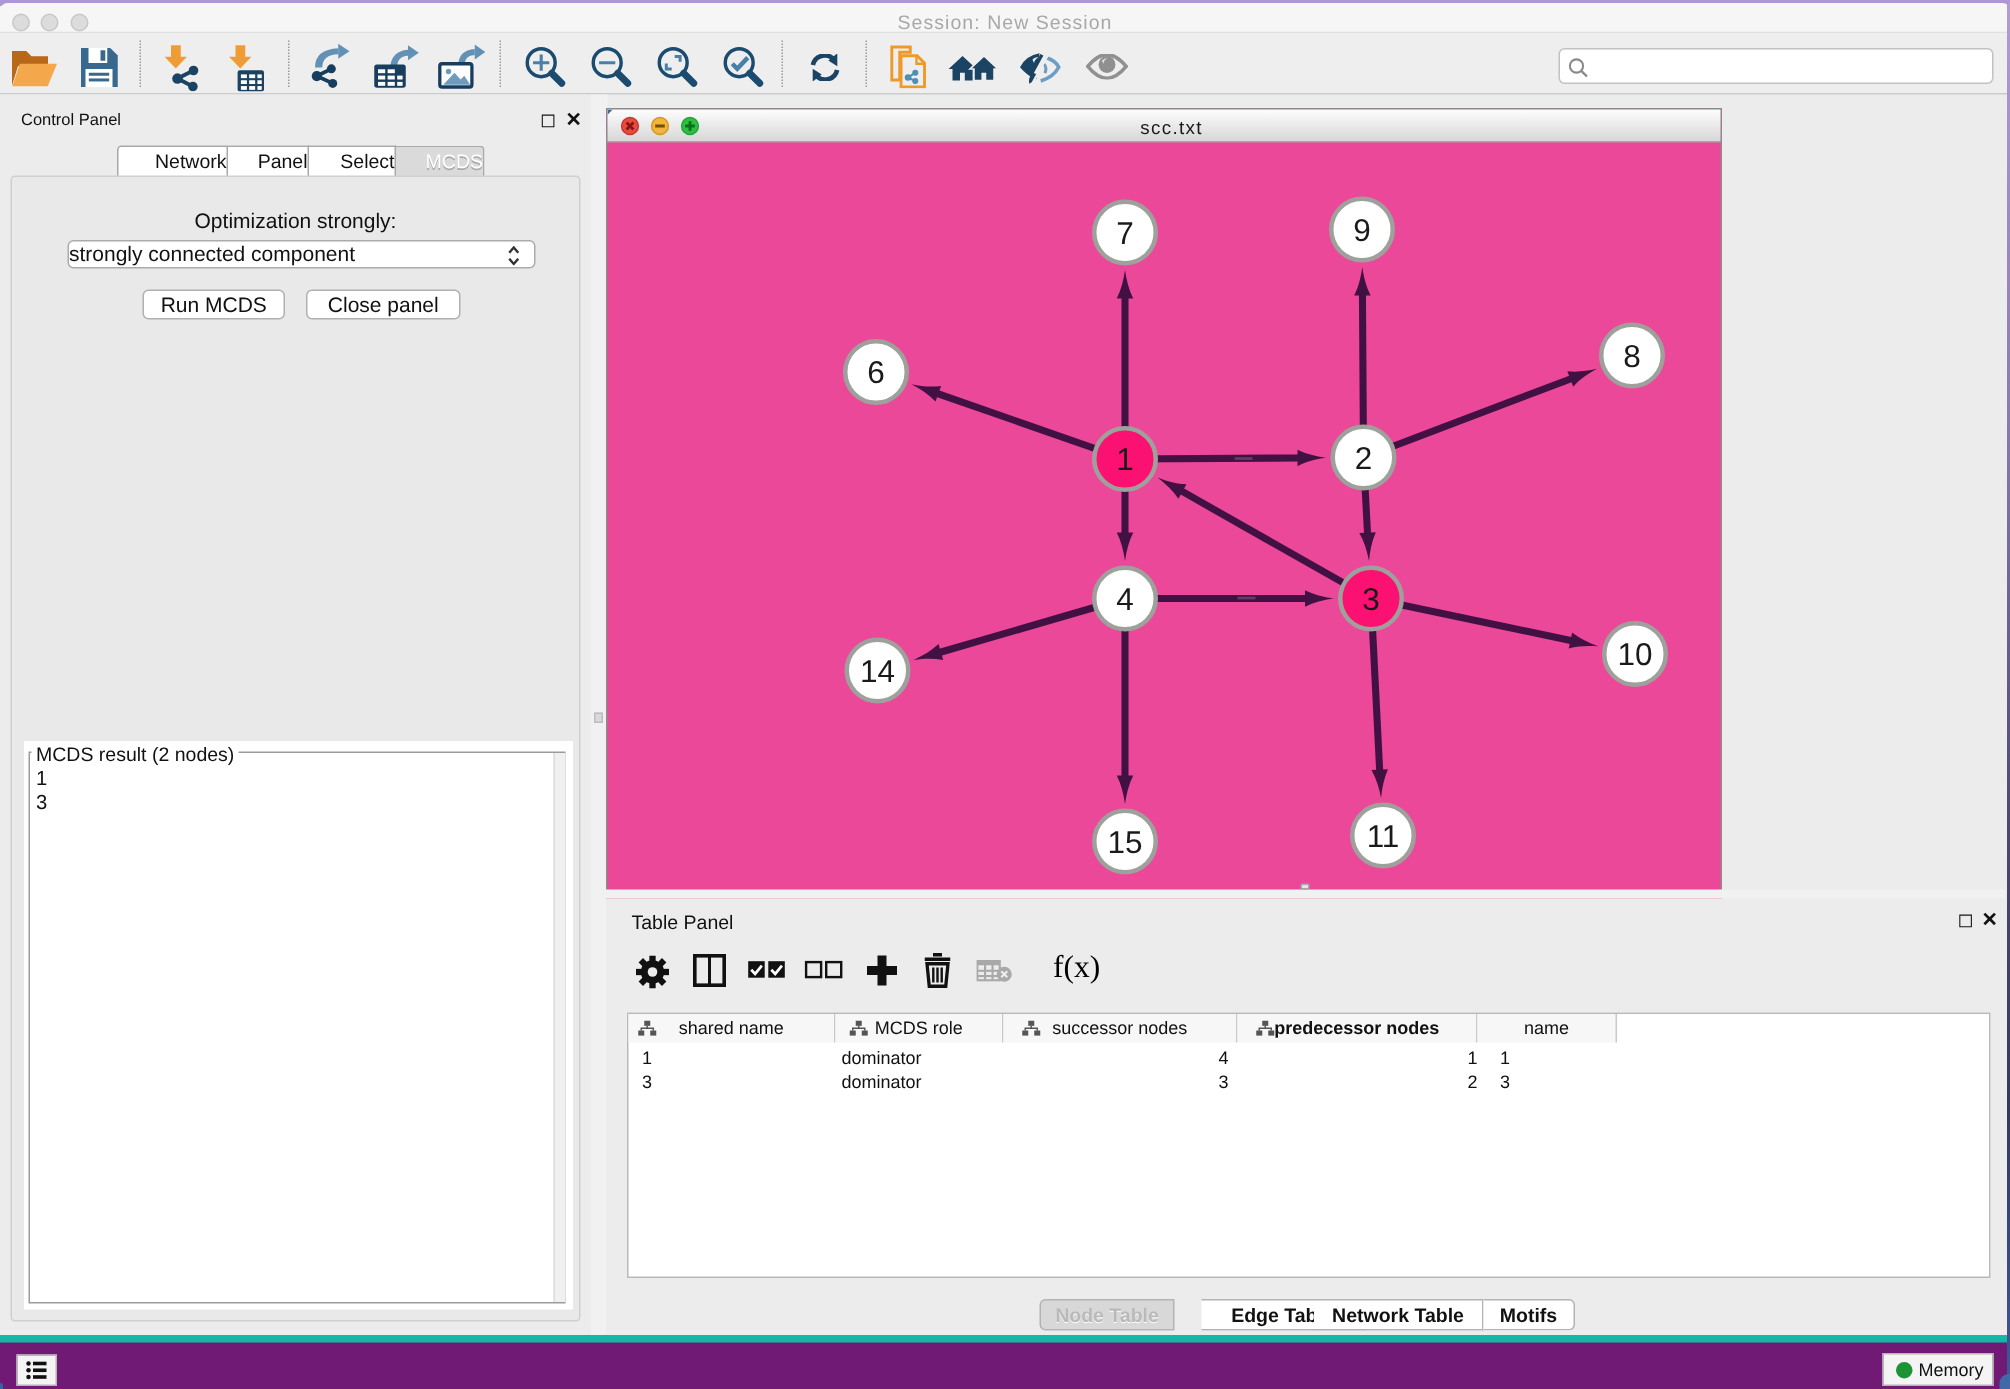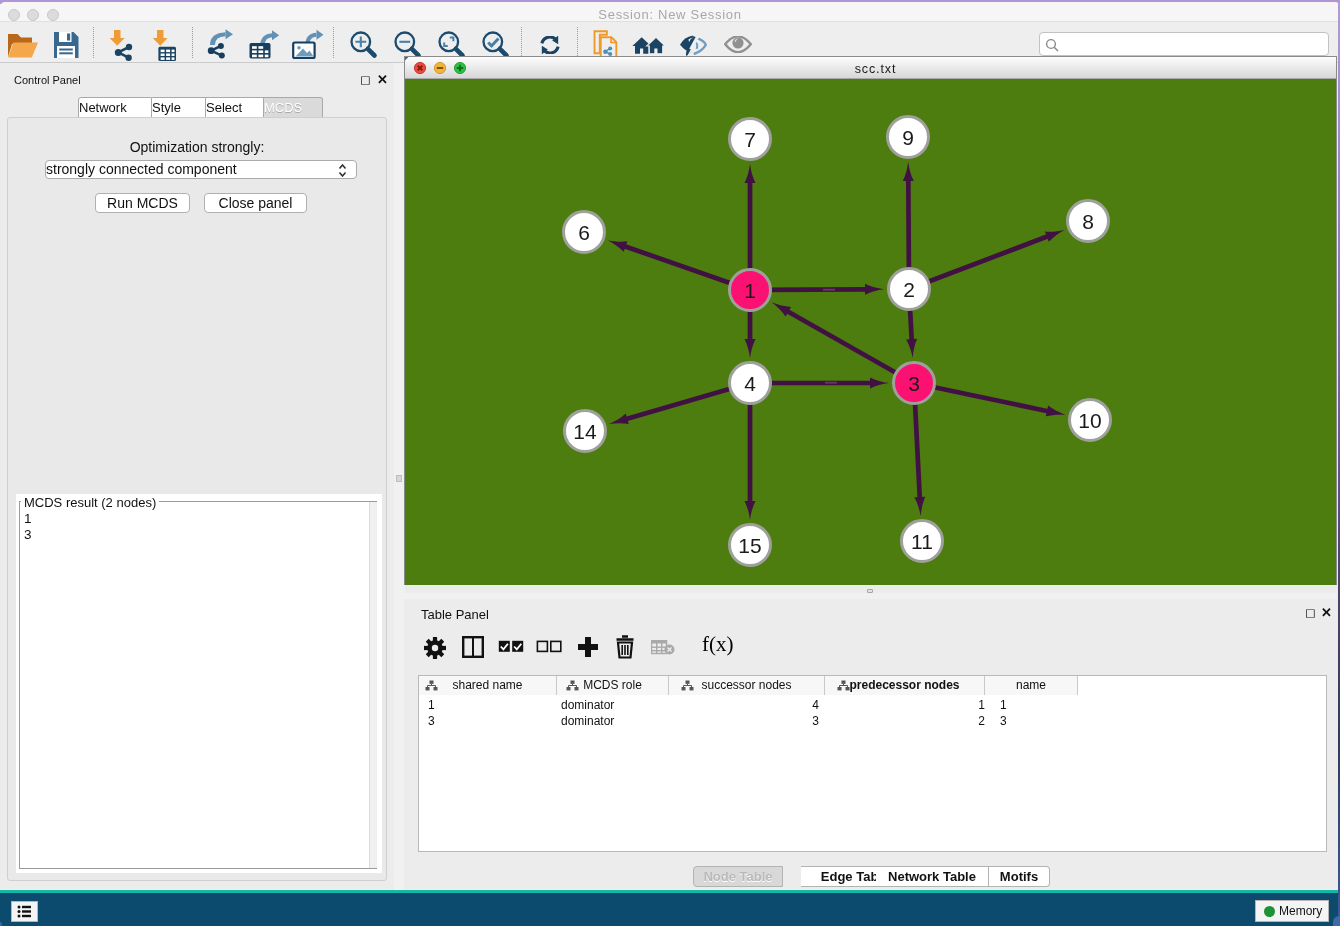--- a/index.html
+++ b/index.html
@@ -14,52 +14,52 @@
 
 #toolbar { left:0; top:22px; width:1340px; height:41px; background:#eeeeee; border-bottom:1px solid #cbcbcb; }
 .sep { position:absolute; top:5px; height:31px; width:1px; border-left:1px dotted #9a9a9a; }
 .ticon { position:absolute; top:0; }
 #searchbox { position:absolute; left:1039px; top:10px; width:290px; height:24px; background:#fff; border:1px solid #c2c2c2; border-radius:4px; }
 
 #cpanel { left:0; top:63px; width:394px; height:827px; background:#ececec; }
 #cp-title { position:absolute; left:14px; top:11px; font-size:11px; color:#111; }
 .winbtns { position:absolute; top:9px; font-size:13px; color:#111; }
 
-.tab { position:absolute; top:34px; height:24px; background:#fff; border:1px solid #a9a9a9; font-size:13px; color:#111; text-align:left; line-height:19px; }
+.tab { position:absolute; top:34px; height:24px; background:#fff; border:1px solid #a9a9a9; font-size:13px; color:#111; text-align:right; line-height:19px; }
 
 #cp-body { position:absolute; left:7px; top:54px; width:380px; height:764px; background:#e9e9e9; border:1px solid #cfcfcf; border-radius:3px; }
 #opt-label { position:absolute; left:0; top:21px; width:100%; text-align:center; font-size:14px; color:#111; }
 #dropdown { position:absolute; left:37px; top:42px; width:312px; height:19px; background:#fff; border:1px solid #ababab; border-radius:4px; font-size:14px; color:#111; line-height:17px; }
 .btn { position:absolute; top:75px; height:20px; background:#fff; border:1px solid #b0b0b0; border-radius:4px; font-size:14px; color:#111; text-align:center; line-height:18px; }
 #fs-white { position:absolute; left:8px; top:376px; width:366px; height:379px; background:#fff; }
 #fs-border { position:absolute; left:3px; top:7px; width:358px; height:368px; border:1px solid #9b9b9b; }
 #fs-label { position:absolute; left:5px; top:1px; background:#fff; font-size:13px; color:#111; padding:0 3px; }
 #fs-scroll { position:absolute; left:353px; top:8px; width:8px; height:366px; background:#f0f0f0; border-left:1px solid #dcdcdc;}
 
 #vsplit { left:394px; top:63px; width:11px; height:827px; background:#f1f1f1; }
 #vsplit-h { position:absolute; left:2px; top:412px; width:6px; height:7px; background:#d8d8d8; border:1px solid #bdbdbd; }
 
-#netwin { left:404px; top:56px; width:933px; height:529px; border:1px solid #8b8b8b; border-bottom:none; background:#4d7c0f; }
+#netwin { left:404px; top:72px; width:744px; height:529px; border:1px solid #8b8b8b; border-bottom:none; background:#ec4899; }
 #net-titlebar { position:absolute; left:0; top:0; width:100%; height:22px; background:linear-gradient(#fdfdfd,#d7d7d7); border-bottom:1px solid #a8a8a8; }
 #net-title { position:absolute; top:5px; left:5px; width:100%; text-align:center; font-size:12.5px; color:#1a1a1a; letter-spacing:0.9px; }
 #graph { position:absolute; left:0; top:23px; }
 
 #hsplit { left:404px; top:593px; width:933px; height:6px; background:#f1f1f1; }
 #hsplit-h { position:absolute; left:463px; top:-4px; width:6px; height:4px; background:#e3e3e3; border:1px solid #a5a5a5; border-radius:1px; z-index:5; }
 
 #tpanel { left:404px; top:599px; width:933px; height:291px; background:#ececec; }
 #tp-title { position:absolute; left:17px; top:8px; font-size:13px; color:#111; }
 #tp-toolbar { position:absolute; left:14px; top:30px; width:905px; height:36px; }
 #tablebox { position:absolute; left:14px; top:76px; width:909px; height:177px; background:#fff; border:1px solid #b9b9b9; }
 .th { position:absolute; top:0; height:19px; border-right:1px solid #c9c9c9; background:#f7f7f7; font-size:12px; color:#111; text-align:center; line-height:19px; }
 .th svg { position:absolute; top:4px; }
 .td { position:absolute; font-size:12px; color:#111; height:16px; line-height:16px; }
 .btab { position:absolute; top:267px; height:21px; background:#fff; border:1px solid #b3b3b3; font-size:13px; font-weight:bold; color:#111; text-align:center; line-height:19px; }
 
-#statusbar { left:0; top:890px; width:1340px; height:36px; background:#0c4a6e; border-top:3px solid #14b8a6; }
+#statusbar { left:0; top:890px; width:1340px; height:36px; background:#701a75; border-top:5px solid #14b8a6; }
 #sb-left { position:absolute; left:11px; top:8px; width:27px; height:21px; background:#f4f4f4; border:1px solid #b5b5b5; }
 #sb-mem { position:absolute; left:1255px; top:7px; width:74px; height:22px; background:#f4f4f4; border:1px solid #b5b5b5; font-size:12px; color:#111; }
 </style>
 </head>
 <body>
 <div id="app">
   <div id="purple" class="abs"></div>
   <div id="titlebar" class="abs">
     <div class="tl" style="left:8px;"></div>
     <div class="tl" style="left:27px;"></div>
@@ -229,21 +229,21 @@
         <circle cx="6" cy="6" r="4.4" fill="none" stroke="#8a8a8a" stroke-width="1.4"></circle>
         <line x1="9.2" y1="9.2" x2="13" y2="13" stroke="#8a8a8a" stroke-width="1.6"></line>
       </svg>
     </div>
   </div>
   <div id="cpanel" class="abs">
     <div id="cp-title">Control Panel</div>
     <div class="winbtns" style="left:360px;">◻</div>
     <div class="winbtns" style="left:377px; font-weight:bold;">✕</div>
     <div class="tab" style="left:78px; width:74px; border-radius:3px 0 0 3px;">Network</div>
-    <div class="tab" style="left:152px; width:54px; border-left:none;">Style</div>
+    <div class="tab" style="left:152px; width:54px; border-left:none;">Panel</div>
     <div class="tab" style="left:206px; width:58px; border-left:none;">Select</div>
     <div class="tab" style="left:264px; width:59px; border-left:none; border-radius:0 3px 3px 0; background:#dadada; color:#fff; text-shadow:0 1px 0 #aaa;">MCDS</div>
     <div id="cp-body">
       <div id="opt-label">Optimization strongly:</div>
       <div id="dropdown">strongly connected component
         <svg style="position:absolute; right:9px; top:3px;" width="9" height="13" viewBox="0 0 9 13">
             <path d="M1.5 4.5 L4.5 1 L7.5 4.5 M1.5 8.5 L4.5 12 L7.5 8.5" fill="none" stroke="#333" stroke-width="1.6"></path>
           </svg>
       </div>
       <div class="btn" style="left:87px; width:95px;">Run MCDS</div>

